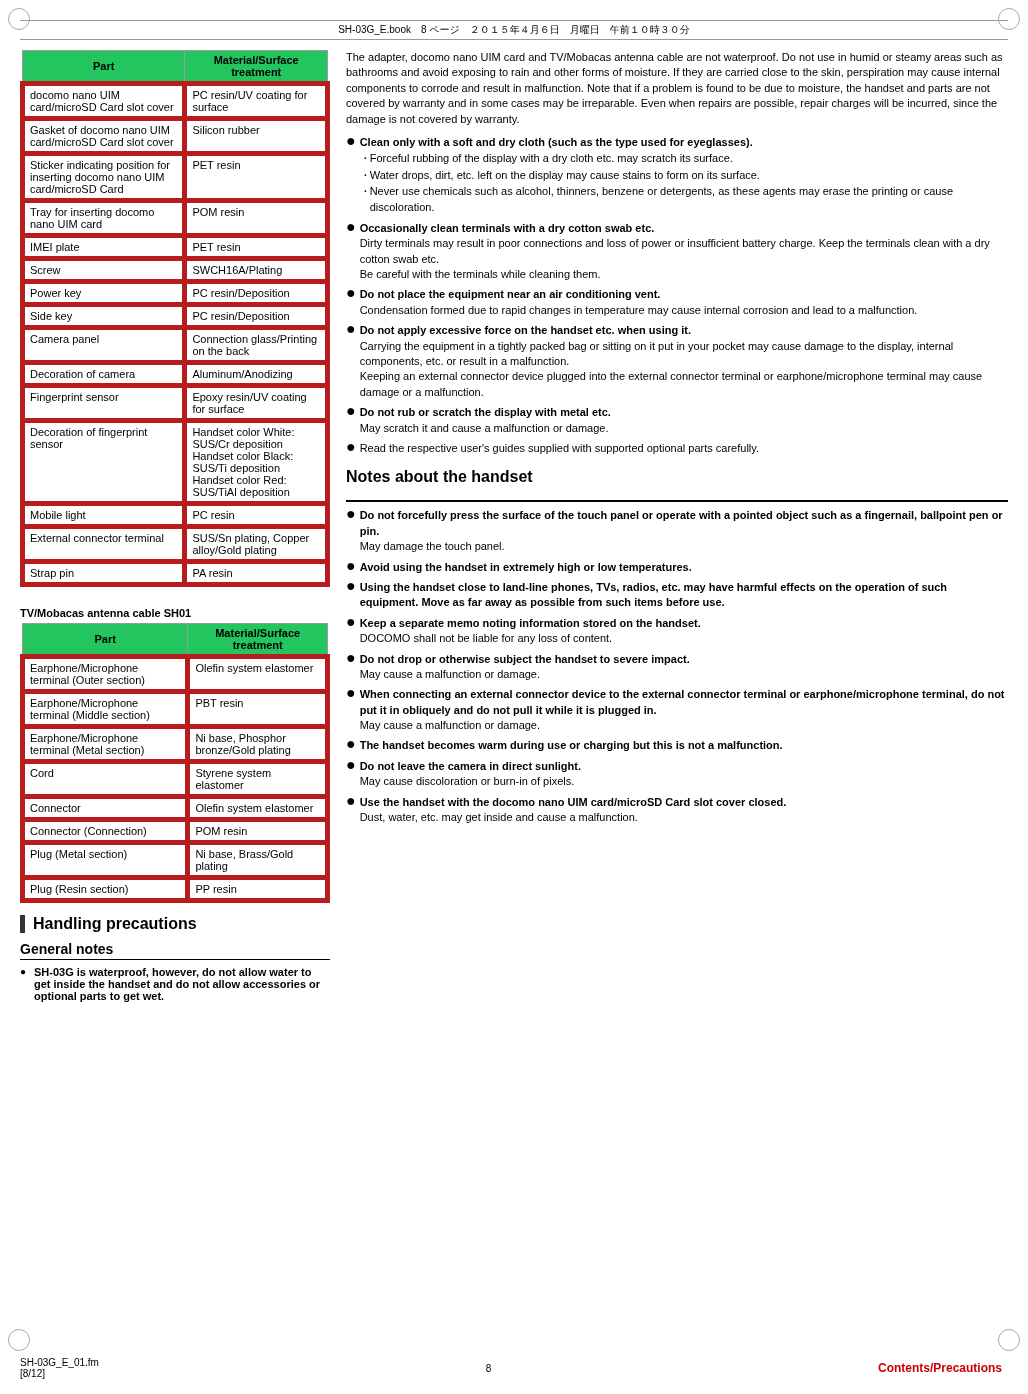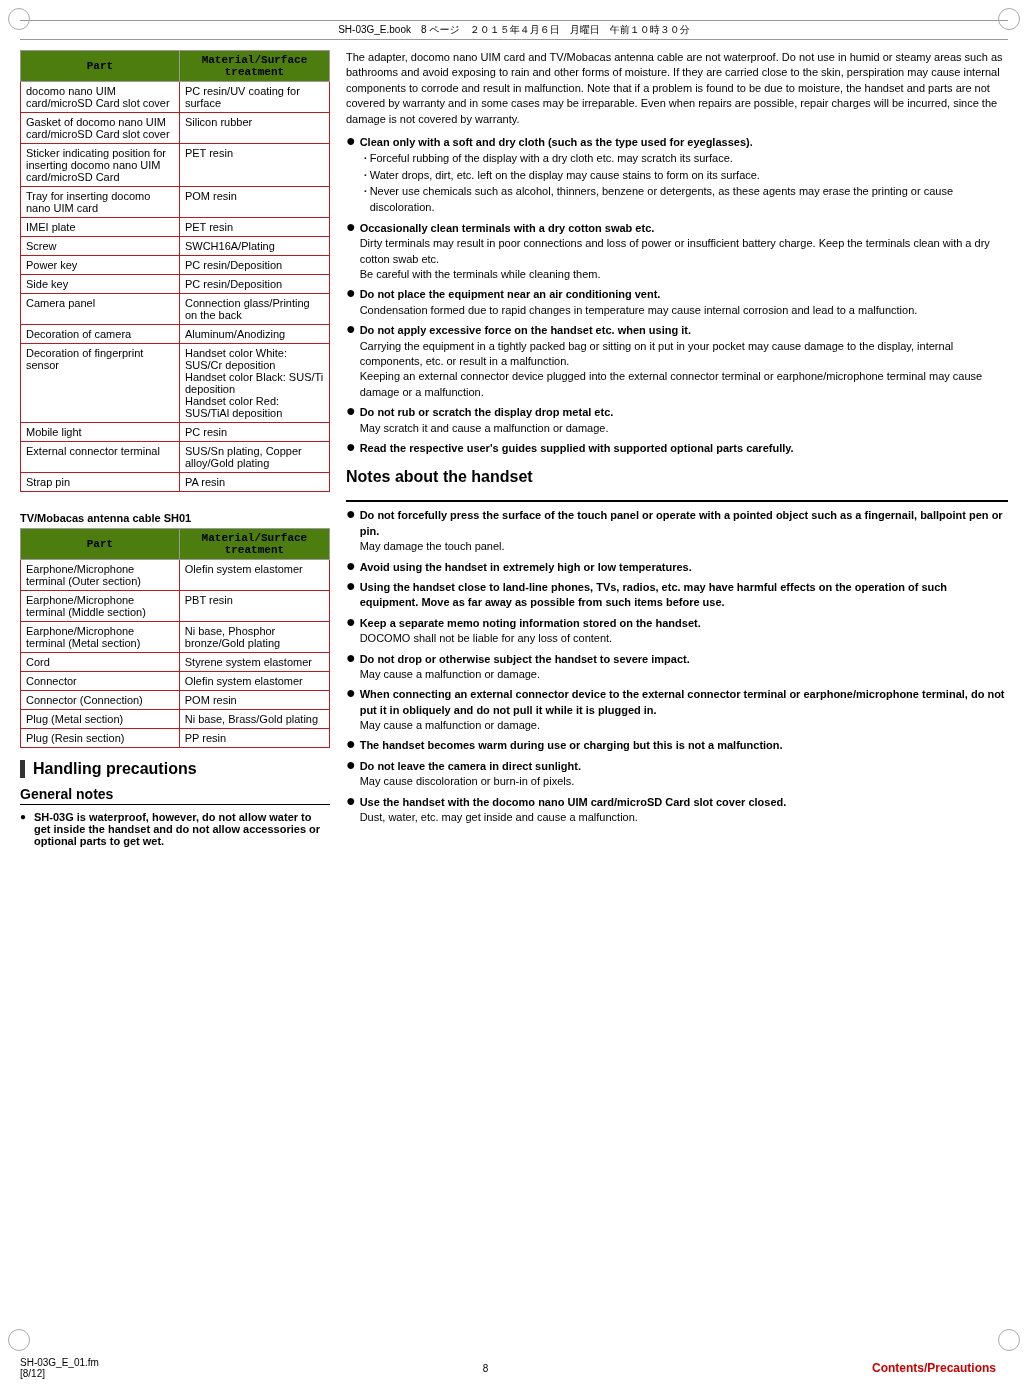--- a/index.html
+++ b/index.html
@@ -59,29 +59,28 @@
     }
 
     
     table {
       width: 100%;
       border-collapse: collapse;
       font-size: 11px;
       margin-bottom: 12px;
     }
     table th {
-      background: #4d7c0f;
+      background: #22c55e;
       border: 1px solid #999;
       padding: 3px 10px;
       font-weight: bold;
       text-align: center;
-      font-family: Liberation Mono, monospace;
     }
     table td {
-      border: 1px solid #b91c1c;
+      border: 5px solid #b91c1c;
       padding: 3px 5px;
       vertical-align: top;
     }
 
     
     .section-header {
       font-size: 11px;
       font-weight: bold;
       margin: 20px 0 4px 0;
     }
@@ -132,21 +131,21 @@
       border-bottom: 2px solid #000;
       margin: 12px 0 6px 0;
       padding-bottom: 14px;
     }
 
     
     .bottom-bar {
       position: absolute;
       bottom: 15px;
       left: 20px;
-      right: 32px;
+      right: 26px;
       display: flex;
       justify-content: space-between;
       align-items: center;
       font-size: 10px;
     }
 
     .page-number {
       text-align: center;
       flex: 1;
     }
@@ -228,20 +227,24 @@
             </tr>
             <tr>
               <td>Camera panel</td>
               <td style="white-space: pre-line;">Connection glass/Printing on the back</td>
             </tr>
             <tr>
               <td>Decoration of camera</td>
               <td style="white-space: pre-line;">Aluminum/Anodizing</td>
             </tr>
             <tr>
+              <td>Fingerprint sensor</td>
+              <td style="white-space: pre-line;">Epoxy resin/UV coating for surface</td>
+            </tr>
+            <tr>
               <td>Decoration of fingerprint sensor</td>
               <td style="white-space: pre-line;">Handset color White: SUS/Cr deposition
 Handset color Black: SUS/Ti deposition
 Handset color Red: SUS/TiAl deposition</td>
             </tr>
             <tr>
               <td>Mobile light</td>
               <td style="white-space: pre-line;">PC resin</td>
             </tr>
             <tr>
@@ -334,25 +337,25 @@
             <span style="flex-shrink: 0; font-size: 16px; line-height: 1; margin-top: -2px;">●</span>
             <div style="flex: 1 1 0%; line-height: 1.4;"><span style="font-weight: bold;">Do not place the equipment near an air conditioning vent.</span><div style="white-space: pre-line;">Condensation formed due to rapid changes in temperature may cause internal corrosion and lead to a malfunction.</div></div>
           </div>
           <div style="display: flex; gap: 4px; margin-bottom: 5px; align-items: flex-start; font-size: 11px;">
             <span style="flex-shrink: 0; font-size: 16px; line-height: 1; margin-top: -2px;">●</span>
             <div style="flex: 1 1 0%; line-height: 1.4;"><span style="font-weight: bold;">Do not apply excessive force on the handset etc. when using it.</span><div style="white-space: pre-line;">Carrying the equipment in a tightly packed bag or sitting on it put in your pocket may cause damage to the display, internal components, etc. or result in a malfunction.
 Keeping an external connector device plugged into the external connector terminal or earphone/microphone terminal may cause damage or a malfunction.</div></div>
           </div>
           <div style="display: flex; gap: 4px; margin-bottom: 5px; align-items: flex-start; font-size: 11px;">
             <span style="flex-shrink: 0; font-size: 16px; line-height: 1; margin-top: -2px;">●</span>
-            <div style="flex: 1 1 0%; line-height: 1.4;"><span style="font-weight: bold;">Do not rub or scratch the display drop metal etc.</span><div style="white-space: pre-line;">May scratch it and cause a malfunction or damage.</div></div>
-          </div>
-          <div style="display: flex; gap: 4px; margin-bottom: 5px; align-items: flex-start; font-size: 11px;">
-            <span style="flex-shrink: 0; font-size: 16px; line-height: 1; margin-top: -2px;">●</span>
-            <div style="flex: 1 1 0%; line-height: 1.4;"><span style="font-weight: bold;">Read the respective user's guides supplied with supported optional parts carefully.</span></div>
+            <div style="flex: 1 1 0%; line-height: 1.4;"><span style="font-weight: bold;">Do not rub or scratch the display with metal etc.</span><div style="white-space: pre-line;">May scratch it and cause a malfunction or damage.</div></div>
+          </div>
+          <div style="display: flex; gap: 4px; margin-bottom: 5px; align-items: flex-start; font-size: 11px;">
+            <span style="flex-shrink: 0; font-size: 16px; line-height: 1; margin-top: -2px;">●</span>
+            <div style="flex: 1 1 0%; line-height: 1.4;"><span style="font-weight: normal;">Read the respective user's guides supplied with supported optional parts carefully.</span></div>
           </div>
         </div>
 
       <div class="notes-heading">Notes about the handset</div>
 
       <div class="right-bullets" id="notes-bullets-container">
       <div style="display: flex; gap: 4px; margin-bottom: 5px; align-items: flex-start; font-size: 11px;">
             <span style="flex-shrink: 0; font-size: 16px; line-height: 1; margin-top: -2px;">●</span>
             <div style="flex: 1 1 0%; line-height: 1.4;"><span style="font-weight: bold;">Do not forcefully press the surface of the touch panel or operate with a pointed object such as a fingernail, ballpoint pen or pin.</span><div style="white-space: pre-line;">May damage the touch panel.</div></div>
           </div>

